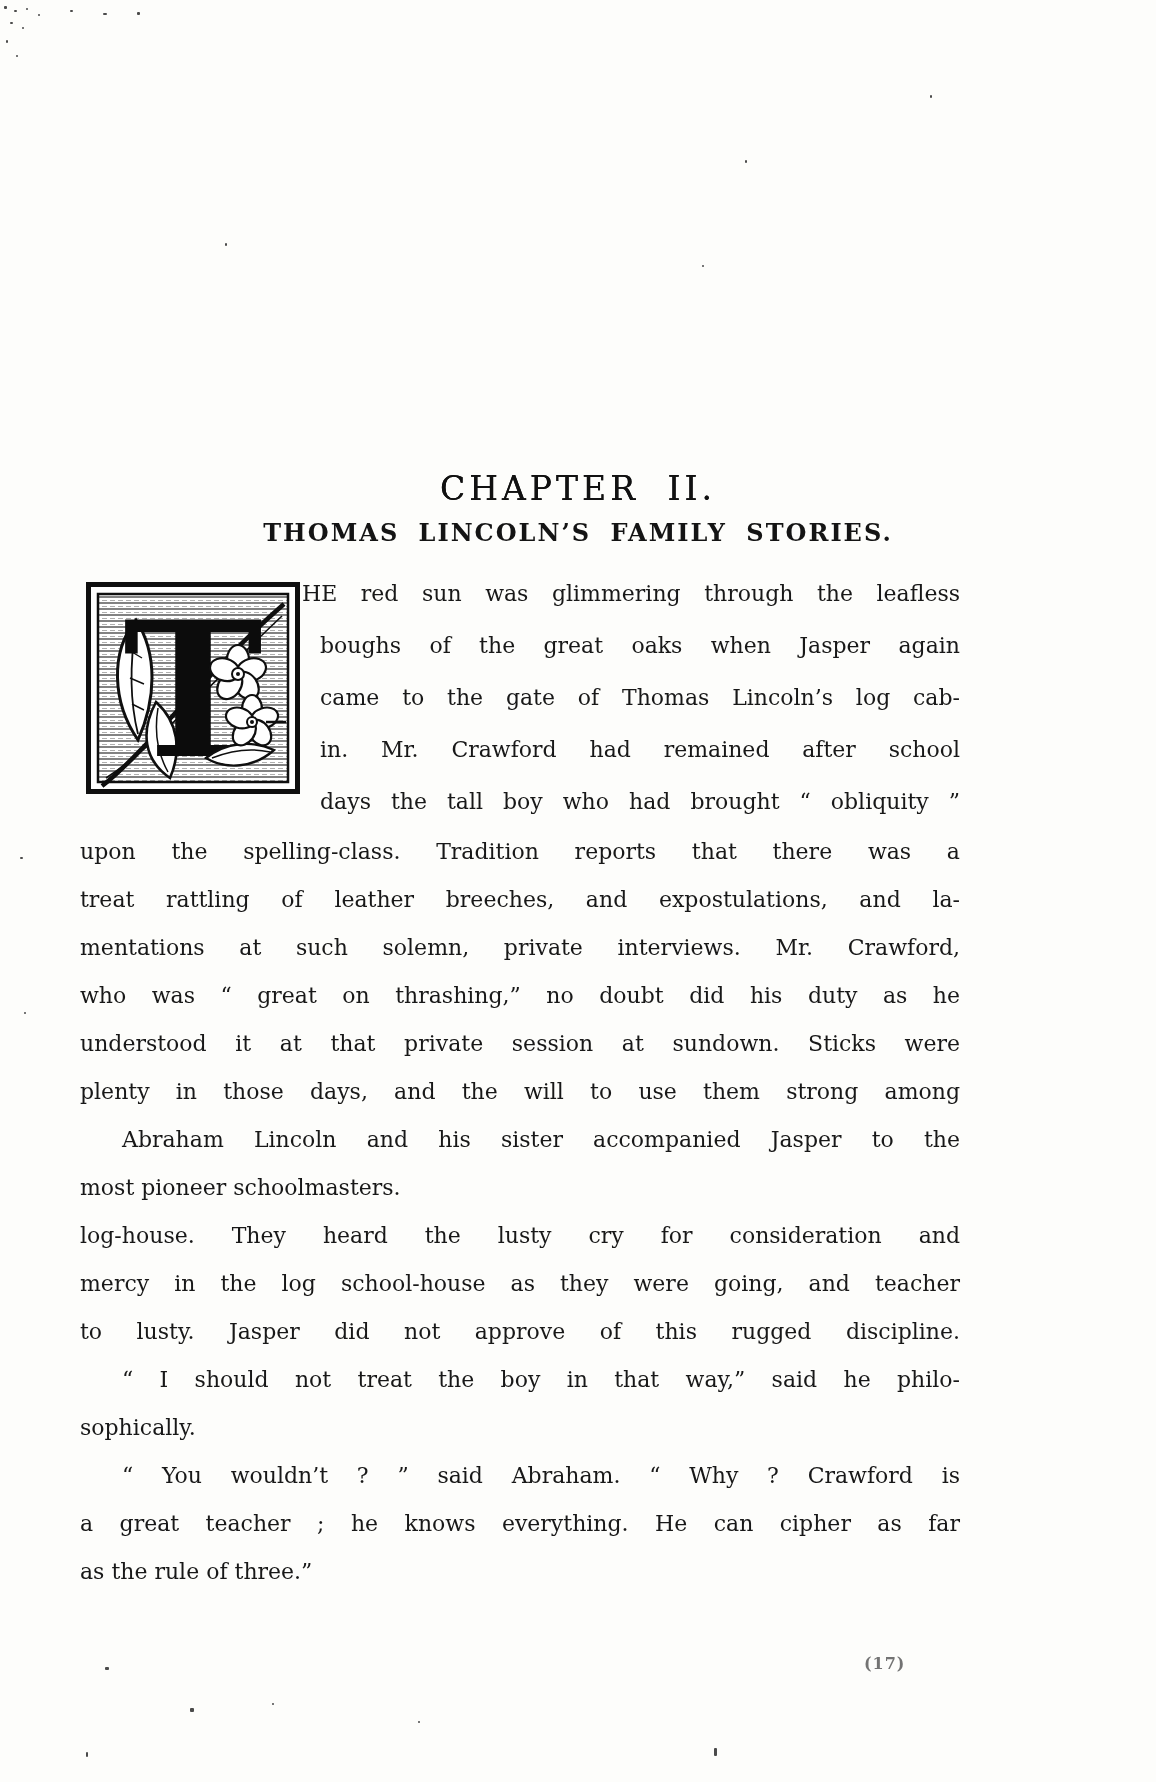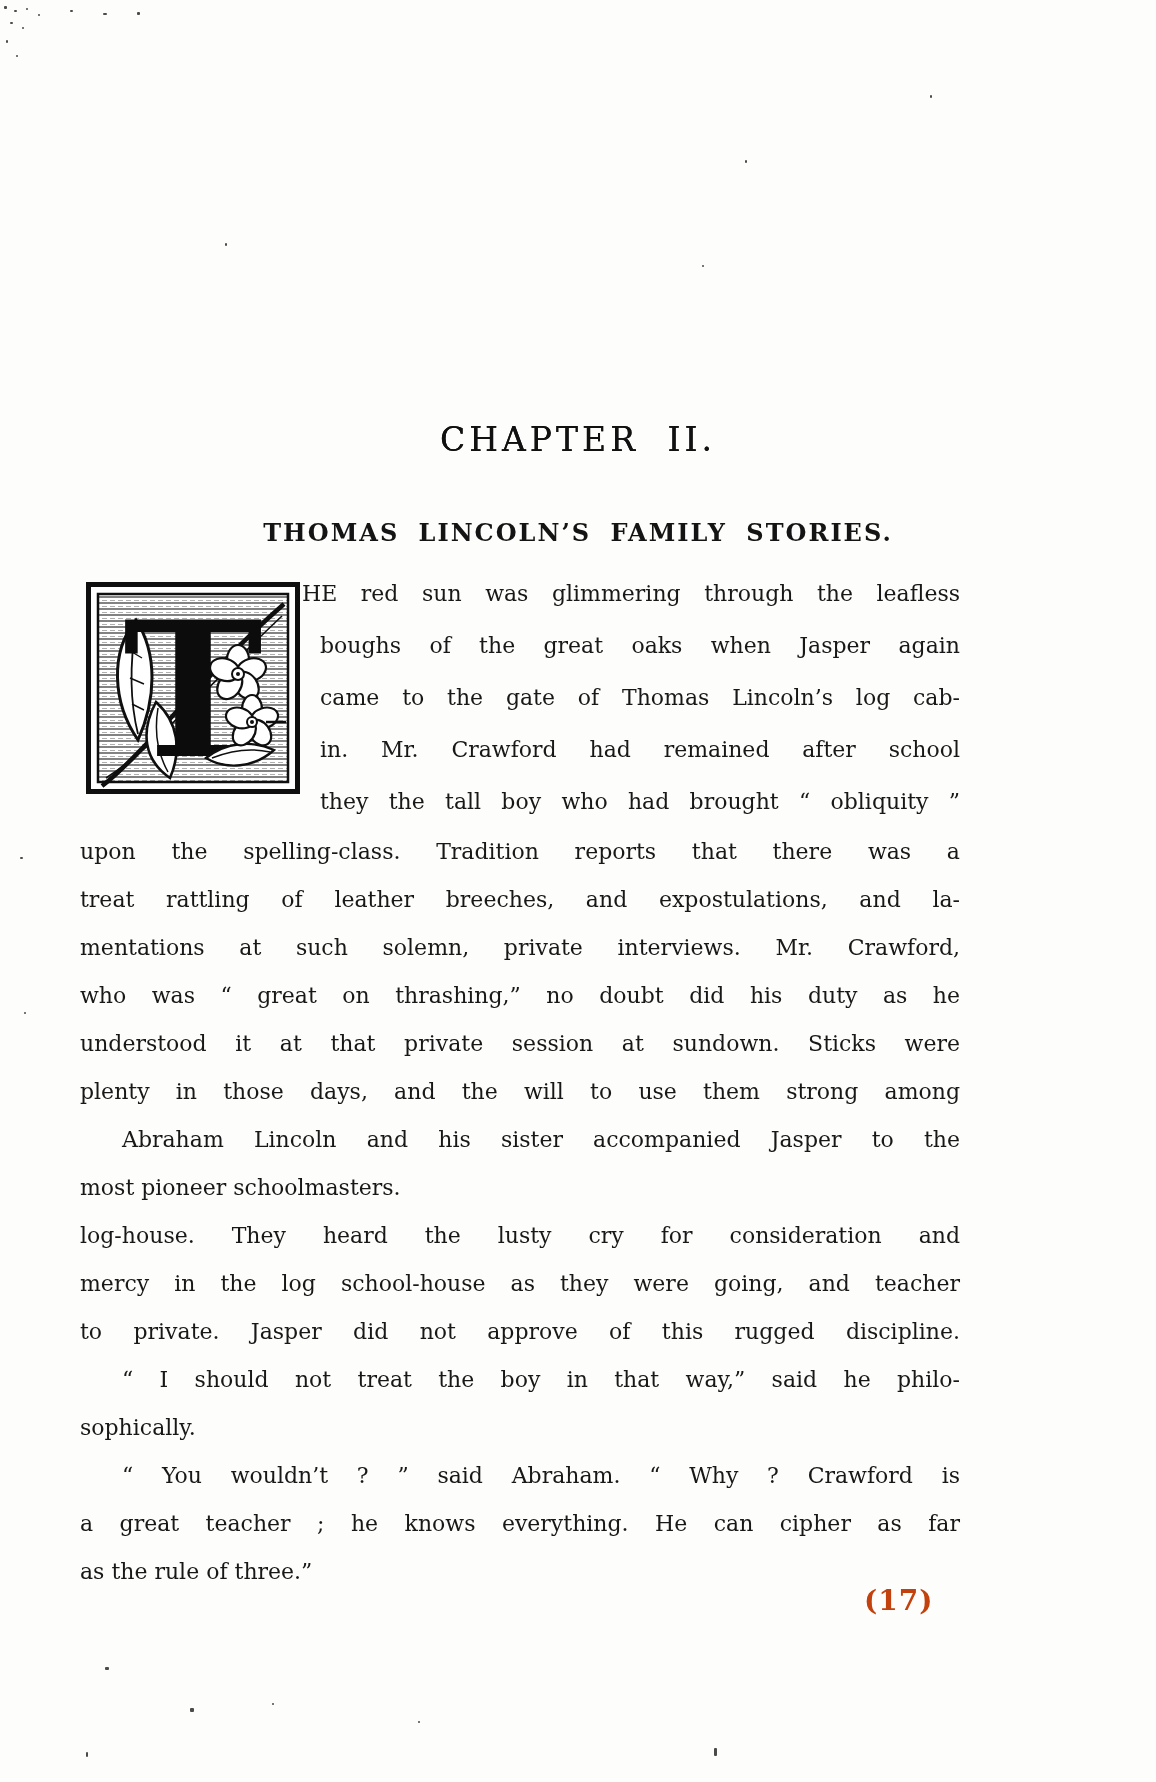--- a/index.html
+++ b/index.html
@@ -9,21 +9,21 @@
     width: 1156px;
     height: 1782px;
     background: #fdfdfb;
     font-family: "DejaVu Serif", "Liberation Serif", serif;
     color: #161616;
     overflow: hidden;
     margin: 0 auto;
   }
   .chapter-heading {
     position: absolute;
-    top: 420px; left: 0; width: 100%;
+    top: 469px; left: 0; width: 100%;
     text-align: center;
     font-size: 33px;
     font-weight: normal;
     letter-spacing: 4px;
     word-spacing: 14px;
     color: #111;
     text-shadow: 0 0 0.5px #111;
   }
   .chapter-subtitle {
     position: absolute;
@@ -51,25 +51,25 @@
   .wrapped { margin-left: 240px; line-height: 52px; height: 52px; }
   .w-first { margin-left: 222px; }
   .ind { text-indent: 42px; }
   .dropcap {
     position: absolute;
     left: 6px; top: 14px;
     width: 214px; height: 212px;
   }
   .page-number {
     position: absolute;
-    left: 864px; top: 1584px;
-    font-size: 28px;
+    left: 864px; top: 1654px;
+    font-size: 16px;
     font-weight: bold;
     letter-spacing: 1px;
-    color: #c2410c;
+    color: #737373;
   }
   .speck {
     position: absolute;
     background: #2b2b2b;
     border-radius: 1px;
     opacity: 0.85;
   }
 </style>
 </head>
 <body>
@@ -153,34 +153,34 @@
             <line x1="14" y1="0" x2="34" y2="0" stroke="#0f0f0f" stroke-width="2.5"></line>
           </g>
         </g>
       </svg>
     </div>
 
     <div class="line wrapped w-first j">HE red sun was glimmering through the leafless</div>
     <div class="line wrapped j">boughs of the great oaks when Jasper again</div>
     <div class="line wrapped j">came to the gate of Thomas Lincoln’s log cab-</div>
     <div class="line wrapped j">in.  Mr. Crawford had remained after school</div>
-    <div class="line wrapped j">they the tall boy who had brought “ obliquity ”</div>
+    <div class="line wrapped j">days the tall boy who had brought “ obliquity ”</div>
 
     <div class="line j">upon the spelling-class.  Tradition reports that there was a</div>
     <div class="line j">treat rattling of leather breeches, and expostulations, and la-</div>
     <div class="line j">mentations at such solemn, private interviews.  Mr. Crawford,</div>
     <div class="line j">who was “ great on thrashing,” no doubt did his duty as he</div>
     <div class="line j">understood it at that private session at sundown.  Sticks were</div>
     <div class="line j">plenty in those days, and the will to use them strong among</div>
     <div class="line j ind">Abraham Lincoln and his sister accompanied Jasper to the</div>
 
     <div class="line">most pioneer schoolmasters.</div>
     <div class="line j">log-house.  They heard the lusty cry for consideration and</div>
     <div class="line j">mercy in the log school-house as they were going, and teacher</div>
-    <div class="line j">to private.  Jasper did not approve of this rugged discipline.</div>
+    <div class="line j">to lusty.  Jasper did not approve of this rugged discipline.</div>
 
     <div class="line j ind">“ I should not treat the boy in that way,” said he philo-</div>
     <div class="line">sophically.</div>
 
     <div class="line j ind">“ You wouldn’t ? ” said Abraham.  “ Why ?   Crawford is</div>
     <div class="line j">a great teacher ; he knows everything.  He can cipher as far</div>
     <div class="line">as the rule of three.”</div>
 
   </div>
 

